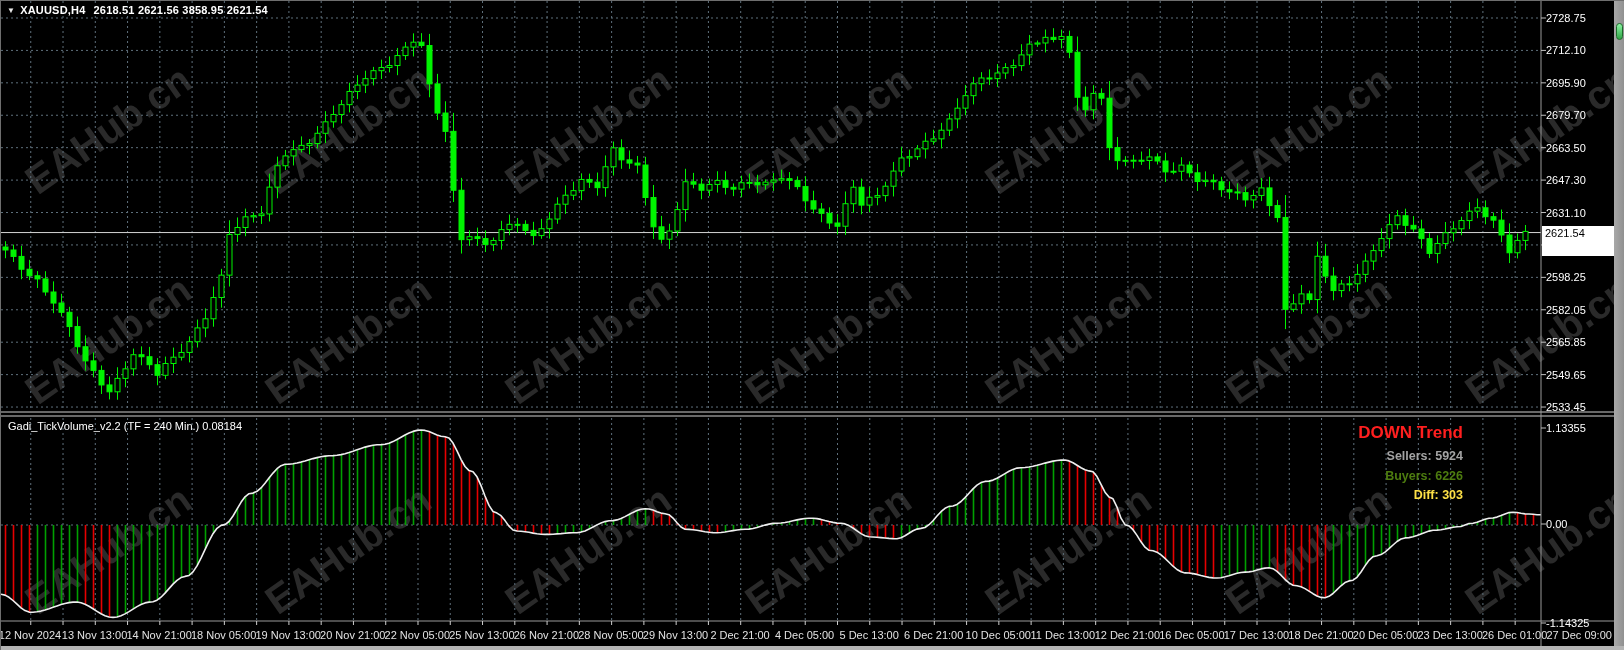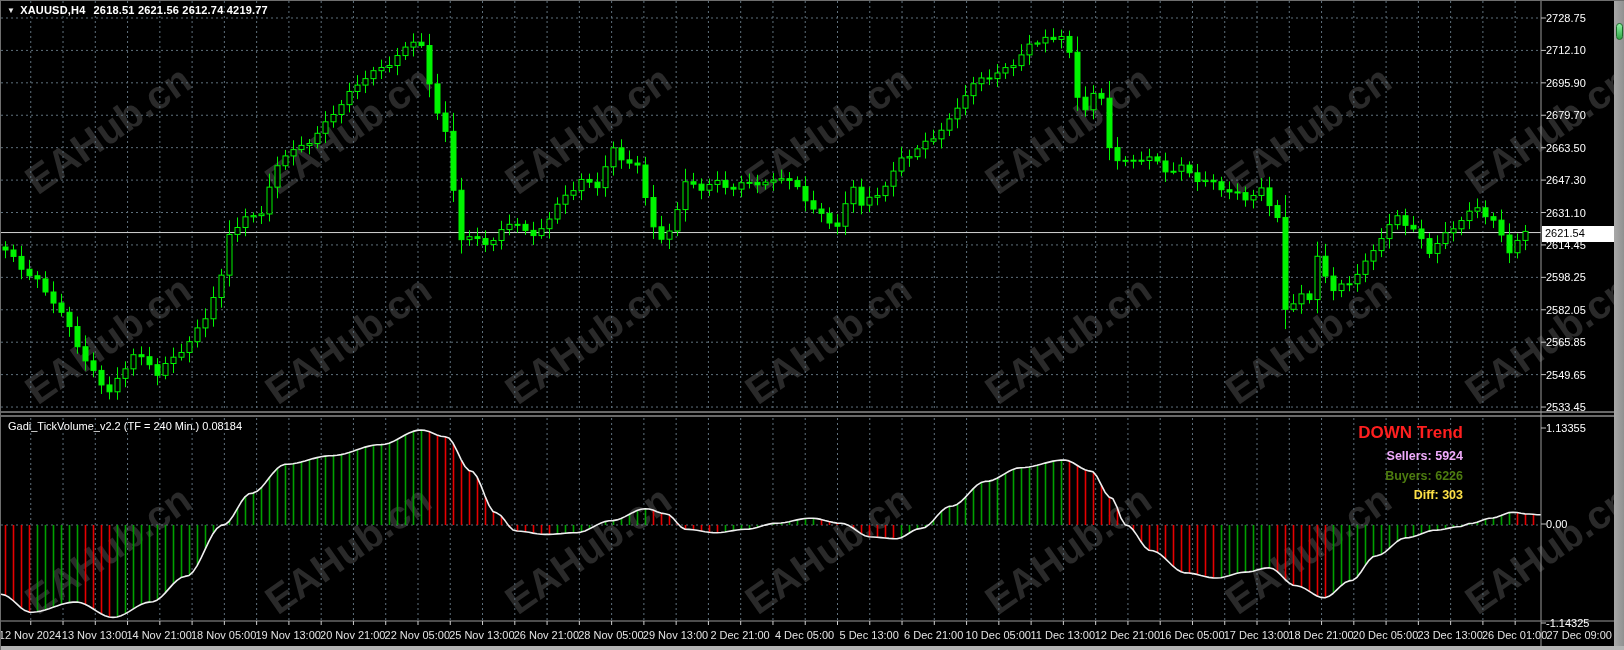--- a/index.html
+++ b/index.html
@@ -16,25 +16,25 @@
   .title-bar .arrow{display:inline-block;font-size:8px;color:#e8e8e8;margin-right:5px;transform:translateY(-1px);}
   .title-bar .ohlc{margin-left:8px;font-weight:700;}
   .ind-label{
     position:absolute;left:7px;top:419px;color:#fff;font-size:11px;z-index:6;white-space:nowrap;
   }
   .trend-block{
     position:absolute;right:161px;top:423px;z-index:6;text-align:right;line-height:1;
   }
   .trend-title{font-size:17px;font-weight:700;color:#ff1f1f;margin-bottom:9px;}
   .trend-line{font-size:12.5px;font-weight:700;margin-bottom:7px;}
-  .trend-sellers{color:#f0abfc;}
+  .trend-sellers{color:#a3a3a3;}
   .trend-buyers{color:#4d7c0f;}
   .trend-diff{color:#fde047;}
   .price-tag{
-    position:absolute;left:1541px;top:225px;width:70px;height:16px;background:#fff;
+    position:absolute;left:1541px;top:225px;width:70px;height:30px;background:#fff;
     color:#000;font-size:11px;line-height:14px;padding-left:3px;z-index:7;
   }
   .scrollbar-track{
     position:absolute;left:1613px;top:0;width:11px;height:645px;z-index:8;
     background:linear-gradient(to right,#a8a8a8,#8e8e8e);
   }
   .scrollbar-thumb{
     position:absolute;left:2px;top:22px;width:7px;height:17px;border-radius:4px;
     background:linear-gradient(to bottom,#8cf5a5,#2fa344);border:1px solid #1d6b2a;box-sizing:border-box;
   }
@@ -873,21 +873,21 @@
         <text x="1255.45" y="638" text-anchor="middle">17 Dec 13:00</text>
         <text x="1320" y="638" text-anchor="middle">18 Dec 21:00</text>
         <text x="1384.55" y="638" text-anchor="middle">20 Dec 05:00</text>
         <text x="1449.1" y="638" text-anchor="middle">23 Dec 13:00</text>
         <text x="1513.6499999999999" y="638" text-anchor="middle">26 Dec 01:00</text>
         <text x="1578.1999999999998" y="638" text-anchor="middle">27 Dec 09:00</text>
       </g>
     </svg>
 
   <div class="title-bar">
-    <span class="arrow">▼</span><span>XAUUSD,H4</span><span class="ohlc">2618.51 2621.56 2612.74 4219.77</span>
+    <span class="arrow">▼</span><span>XAUUSD,H4</span><span class="ohlc">2618.51 2621.56 3858.95 2621.54</span>
   </div>
 
   <div class="ind-label">Gadi_TickVolume_v2.2 (TF = 240 Min.) 0.08184</div>
 
   <div class="trend-block">
     <div class="trend-title">DOWN Trend</div>
     <div class="trend-line trend-sellers">Sellers: 5924</div>
     <div class="trend-line trend-buyers">Buyers: 6226</div>
     <div class="trend-line trend-diff">Diff: 303</div>
   </div>

